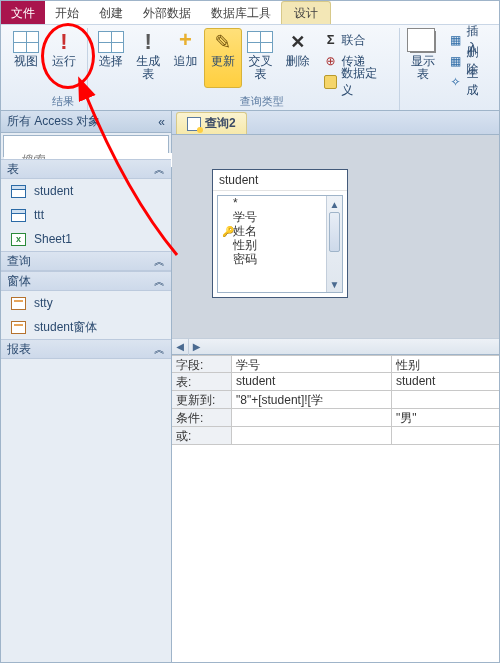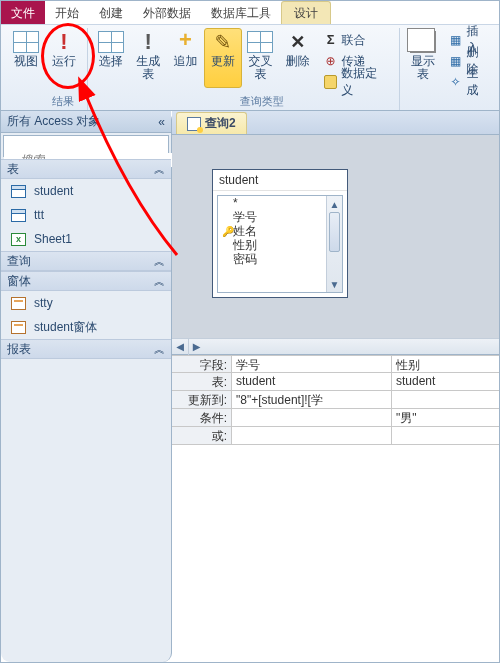--- a/index.html
+++ b/index.html
@@ -58,21 +58,21 @@
   .passicon{width:14px;height:14px;text-align:center;color:#a33;font-size:12px;}
   .dbicon{width:14px;height:14px;background:#f5d56a;border:1px solid #b89a2d;border-radius:2px;}
   .tblicon{width:14px;height:14px;text-align:center;font-size:12px;color:#2b6aa6;line-height:14px;}
   .showtbl{width:26px;height:22px;background:#fff;border:1px solid #888;}
   .showtbl::before{content:"";position:absolute;left:-4px;top:-4px;width:26px;height:22px;
     background:#fff;border:1px solid #888;}
 
   
   .body { display:flex; height:551px;}
   .nav { width:171px; border-right:1px solid #9fb4c9;
-         background:#e7edf4; display:flex; flex-direction:column;border-radius:9px;}
+         background:#e7edf4; display:flex; flex-direction:column;}
   .navhead { background:linear-gradient(#d6e1ef,#c1d1e4); height:22px;
              display:flex;align-items:center;justify-content:space-between;
              padding:0 6px; border-bottom:1px solid #9fb4c9;font-size:12px;color:#2b4a6f;}
   .navhead .chev{font-size:12px;color:#2b4a6f;}
   .search{display:flex;align-items:center;height:22px;background:#fff;
           border:1px solid #9fb4c9;margin:2px;}
   .search input{flex:1;border:none;outline:none;font-size:12px;
                 font-style:italic;color:#888;padding:0 16px;font-family:inherit;margin-top:28px;}
   .search .mag{width:18px;text-align:center;color:#5a7aa0;}
   .sect{background:linear-gradient(#dbe4f0,#cdd9ea);height:20px;
@@ -121,21 +121,21 @@
     display:flex;align-items:center;}
   .hsbar .b{width:16px;height:16px;display:flex;align-items:center;justify-content:center;
     color:#4a6a90;font-size:10px;}
 
   .lower{flex:1;position:relative;background:#fff;overflow:hidden;}
   .grid{display:grid;
         grid-template-columns:60px 160px 160px;
         font-size:12px;color:#333;}
   .grid > div{border-right:1px solid #c8c8c8;border-bottom:1px solid #c8c8c8;
               padding:1px 4px;height:18px;white-space:nowrap;overflow:hidden;}
-  .grid .rh{background:#eef1f5;text-align:right;color:#333;}
+  .grid .rh{background:#eef1f5;text-align:left;color:#333;}
   .grid .topedge{border-top:1px solid #c8c8c8;}
 
   
   .redcircle{position:absolute;left:40px;top:22px;width:54px;height:66px;
     border:3px solid #ff0000;border-radius:50%/50%;z-index:30;pointer-events:none;}
   .redarrow{position:absolute;z-index:29;pointer-events:none;}
 </style>
 </head>
 <body>
 

